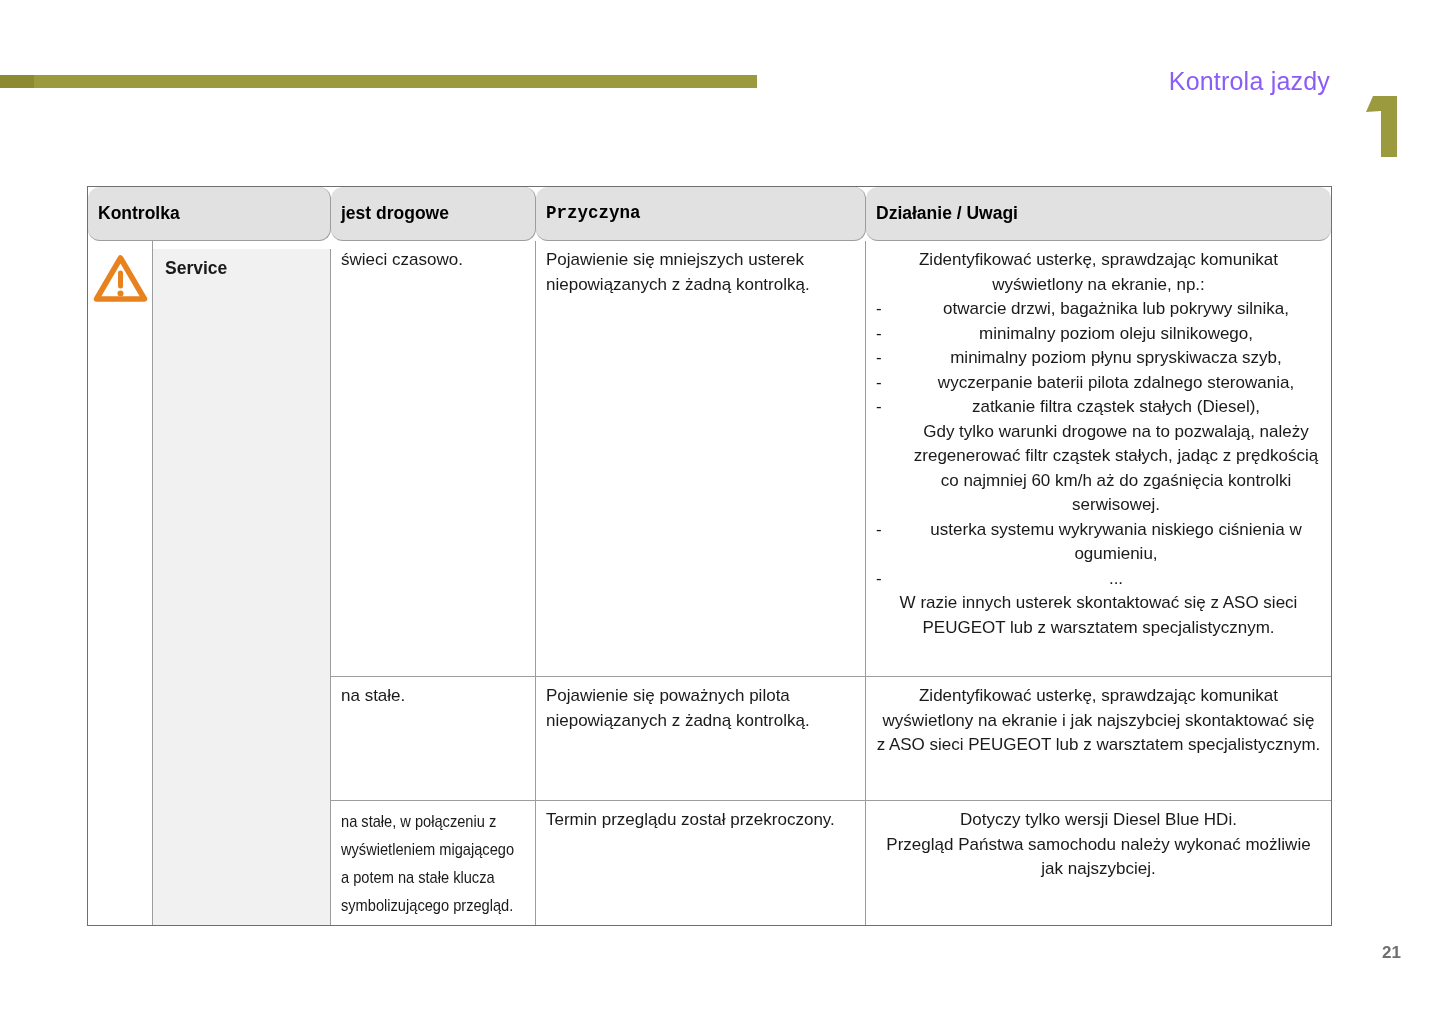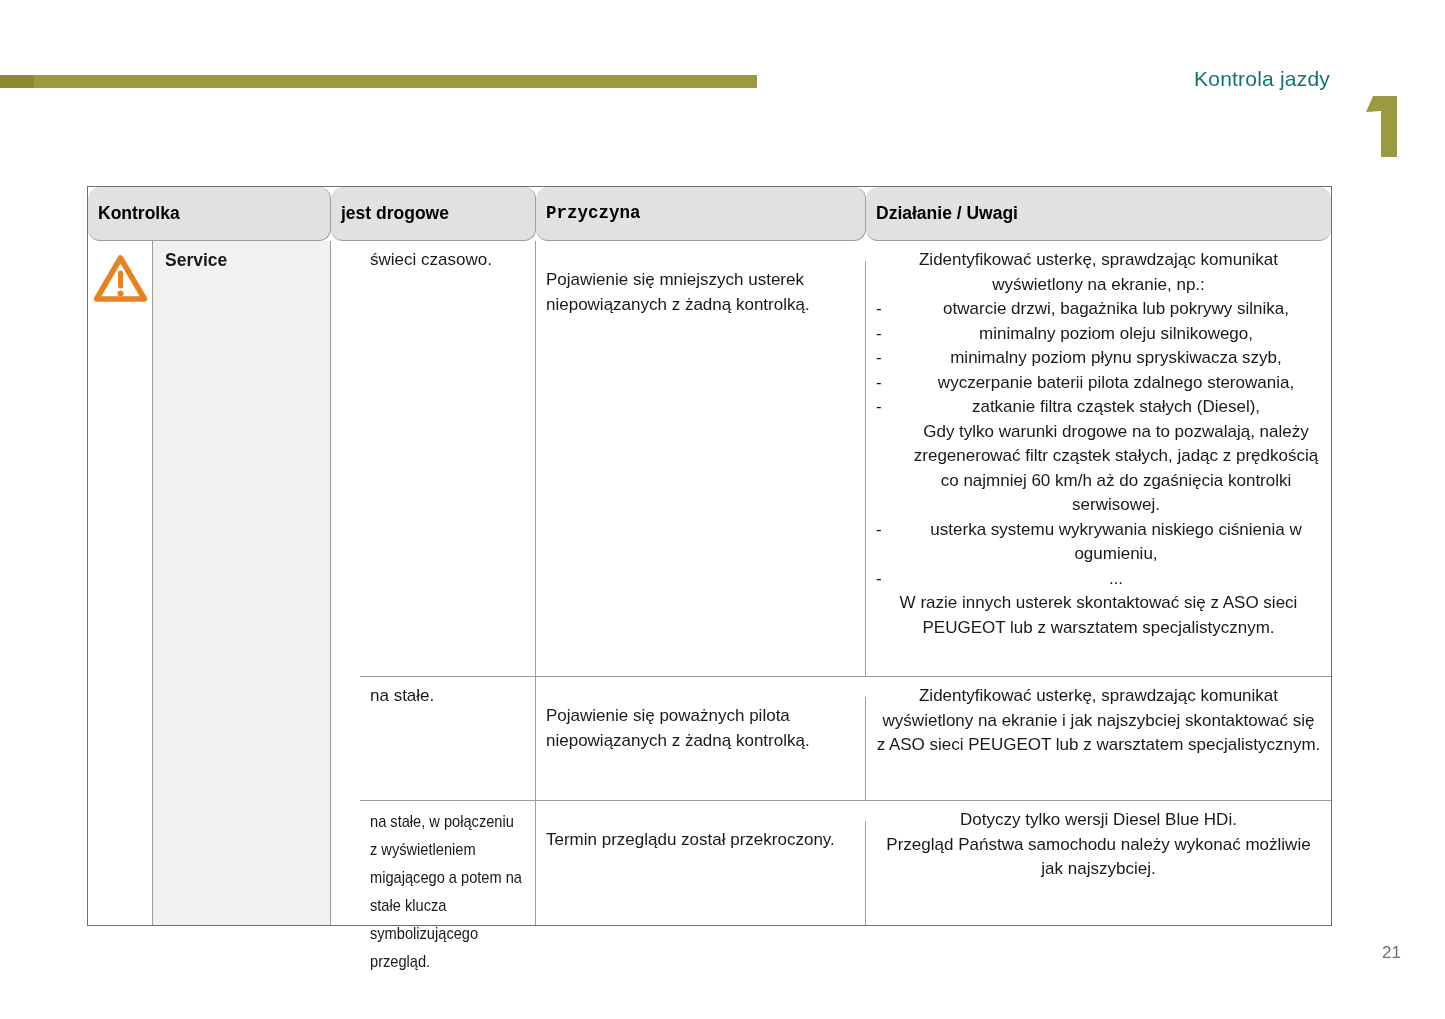--- a/index.html
+++ b/index.html
@@ -4,24 +4,24 @@
 <style>
   html,body{margin:0;padding:0;}
   body{
     width:1445px;height:1019px;position:relative;background:#ffffff;
     font-family:"Liberation Sans", sans-serif;color:#1a1a1a;overflow:hidden;
   }
   
   .top-bar{position:absolute;left:0;top:75px;width:757px;height:13px;background:#9c9a3f;}
   .top-bar .cap{position:absolute;left:0;top:0;width:34px;height:13px;background:#8d8b32;}
   .header-title{
-    position:absolute;top:67px;right:115px;font-size:21px;color:#0f766e;letter-spacing:.2px;
+    position:absolute;top:67px;right:115px;font-size:25px;color:#8b5cf6;letter-spacing:.2px;
   }
   .chapter-num{position:absolute;left:1366px;top:96px;width:31px;height:61px;}
-  .page-num{position:absolute;left:1382px;top:943px;font-size:17px;font-weight:normal;color:#6f6f6f;}
+  .page-num{position:absolute;left:1382px;top:943px;font-size:17px;font-weight:bold;color:#6f6f6f;}
 
   
   .tbl{
     position:absolute;left:87px;top:186px;width:1243px;
     border:1px solid #6f6f6f;background:#ffffff;
     display:grid;
     grid-template-columns:65px 178px 205px 330px 1fr;
     grid-template-rows:54px 436px 124px 124px;
     font-size:17px;line-height:24.5px;
   }
@@ -31,25 +31,25 @@
   .hcell{
     background:#e1e1e1;display:flex;align-items:center;
     padding:0 10px;font-weight:bold;font-size:17.5px;color:#000;border-radius:12px;
   }
   .h-kontrolka{grid-column:1/3;grid-row:1;}
   .h-jest{grid-column:3;grid-row:1;}
   .h-przyczyna{grid-column:4;grid-row:1;font-family:Liberation Mono, monospace;}
   .h-dzialanie{grid-column:5;grid-row:1;}
 
   .icon-cell{grid-column:1;grid-row:2/5;background:#fff;padding-top:11px;display:flex;justify-content:center;align-items:flex-start;}
-  .service-cell{grid-column:2;grid-row:2/5;background:#f1f1f2;padding:7px 12px;font-weight:bold;font-size:17.5px;}
+  .service-cell{grid-column:2;grid-row:2/5;background:#f1f1f2;padding:7px 12px;font-weight:bold;font-size:17.5px;margin-top:8px;}
 
   .body-cell{padding:7px 10px 8px 10px;background:#fff;}
   .r1{grid-row:2;} .r2{grid-row:3;} .r3{grid-row:4;}
-  .c3{grid-column:3;margin-left:29px;} .c4{grid-column:4;margin-top:20px;} .c5{grid-column:5;}
+  .c3{grid-column:3;} .c4{grid-column:4;} .c5{grid-column:5;}
 
   .pre{white-space:pre-line;text-align:center;}
   .li{display:flex;}
   .li .dash{width:35px;flex:none;}
   .li .li-text{flex:1;white-space:pre-line;text-align:center;}
 
   .condensed{
     transform:scaleX(0.86);transform-origin:0 0;width:116%;
     line-height:28px;font-size:17px;
   }

